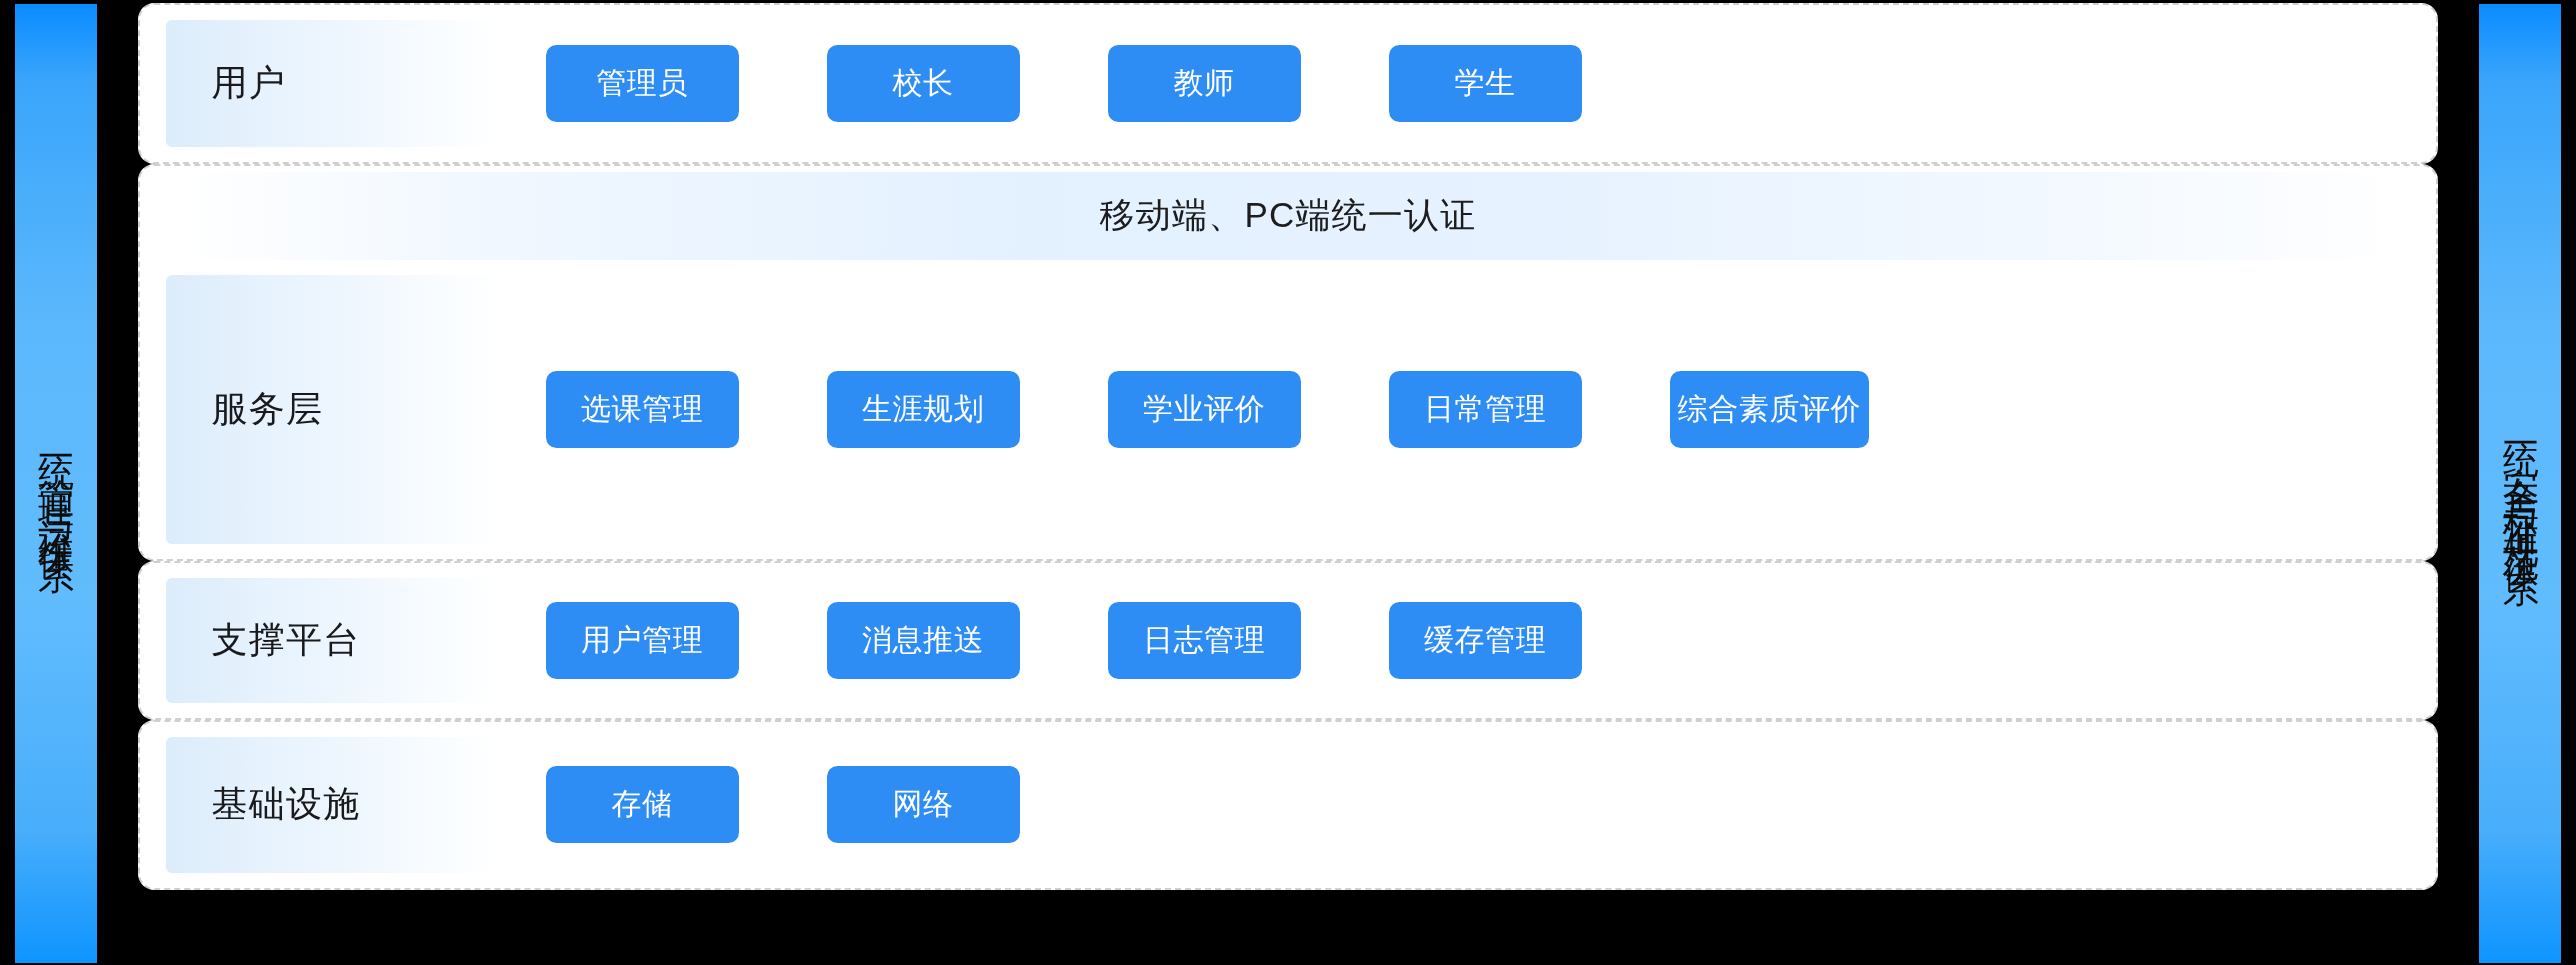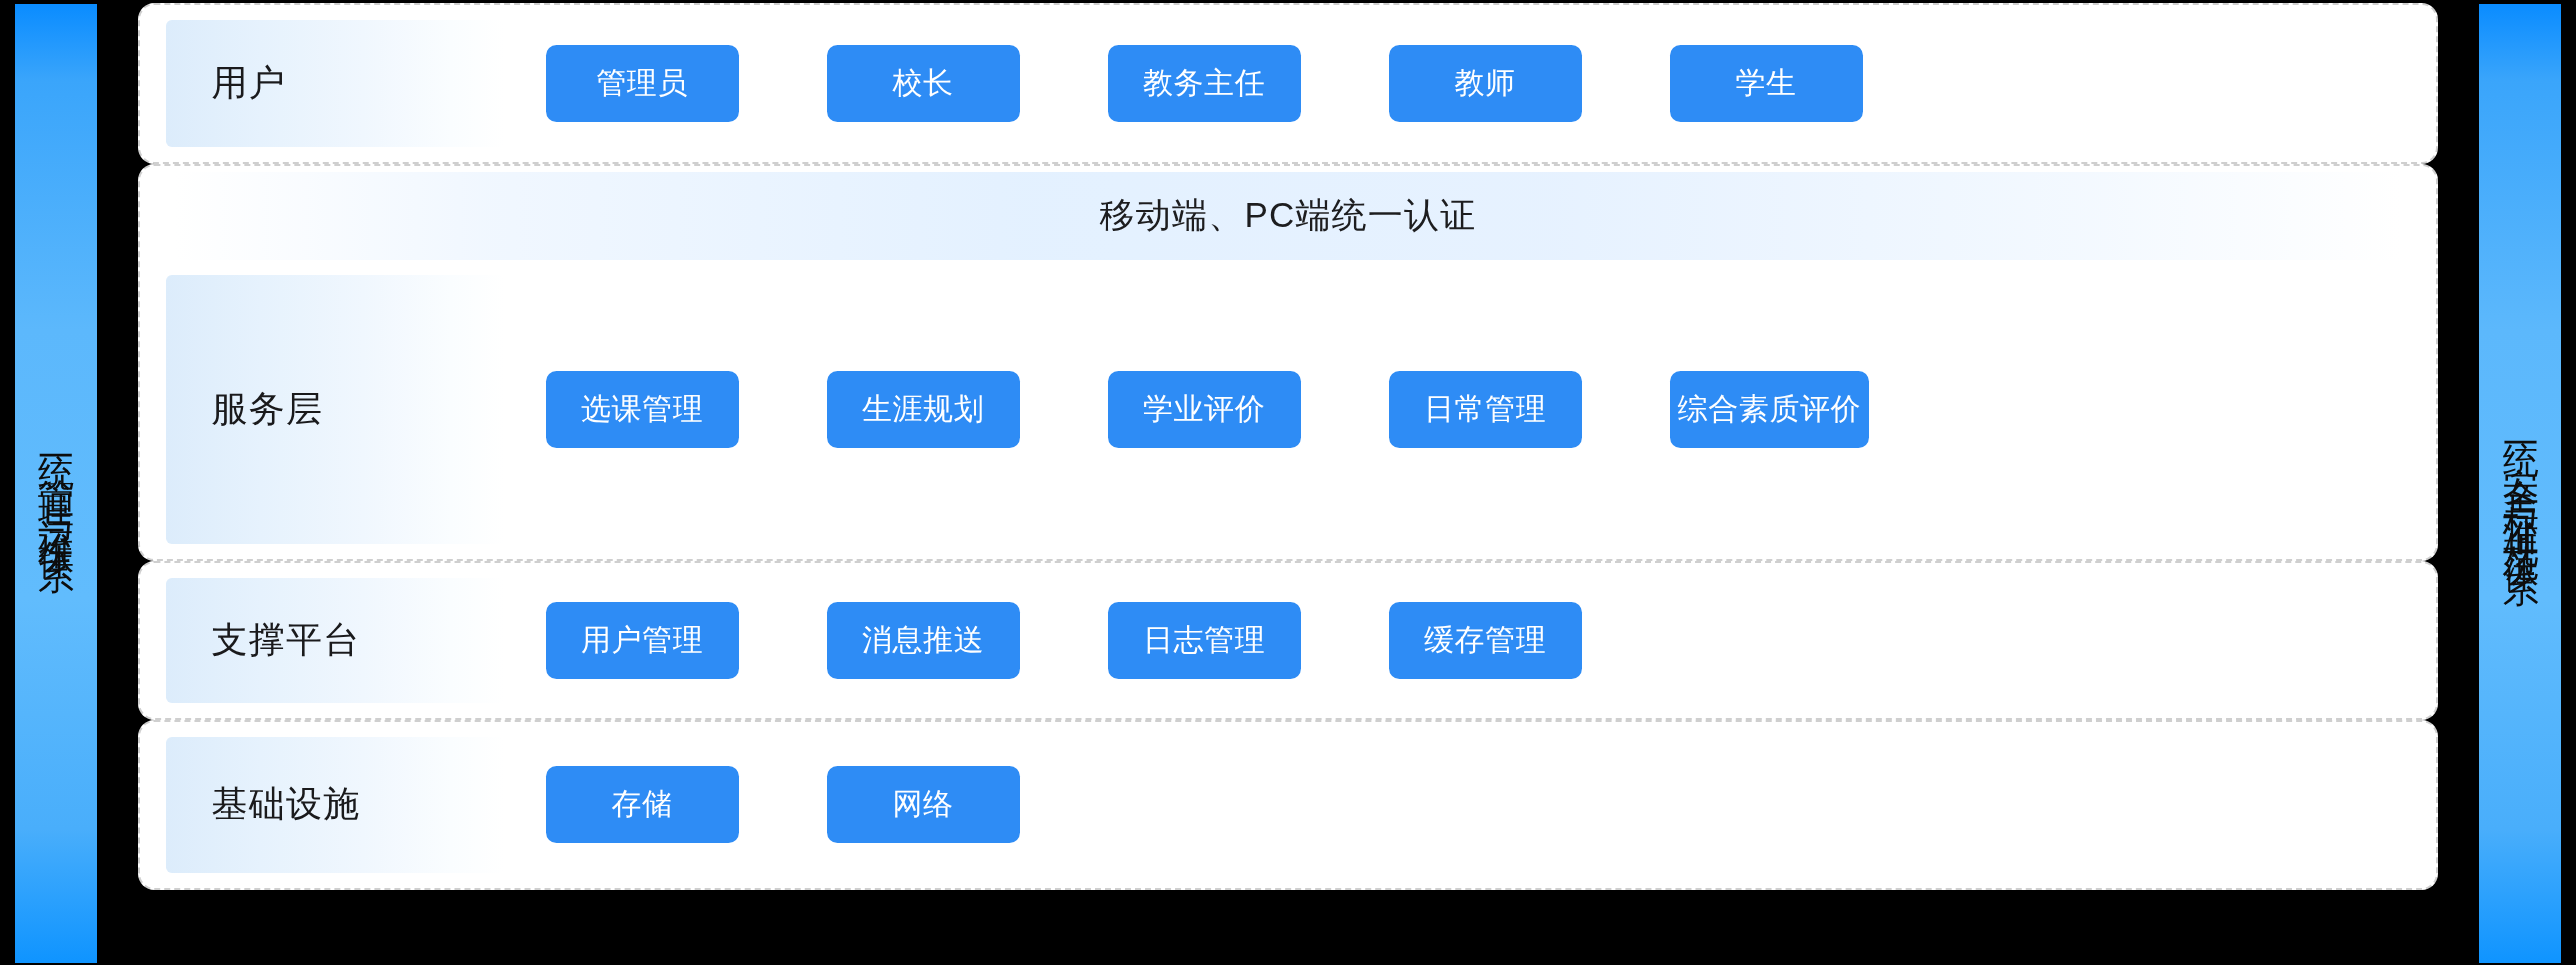--- a/index.html
+++ b/index.html
@@ -182,21 +182,20 @@
 
     <div class="card users">
       <div class="card-body">
         <div class="label-panel">
           <span class="label-text">用户</span>
         </div>
         <div class="btn-area">
           <div class="btn-row cols5">
             <div class="chip">管理员</div>
             <div class="chip">校长</div>
-            <div class="chip">教务主任</div>
             <div class="chip">教师</div>
             <div class="chip">学生</div>
           </div>
         </div>
       </div>
     </div>
 
     <div class="card service">
       <div class="auth-band">
         <span class="auth-band-text">移动端、PC端统一认证</span>

